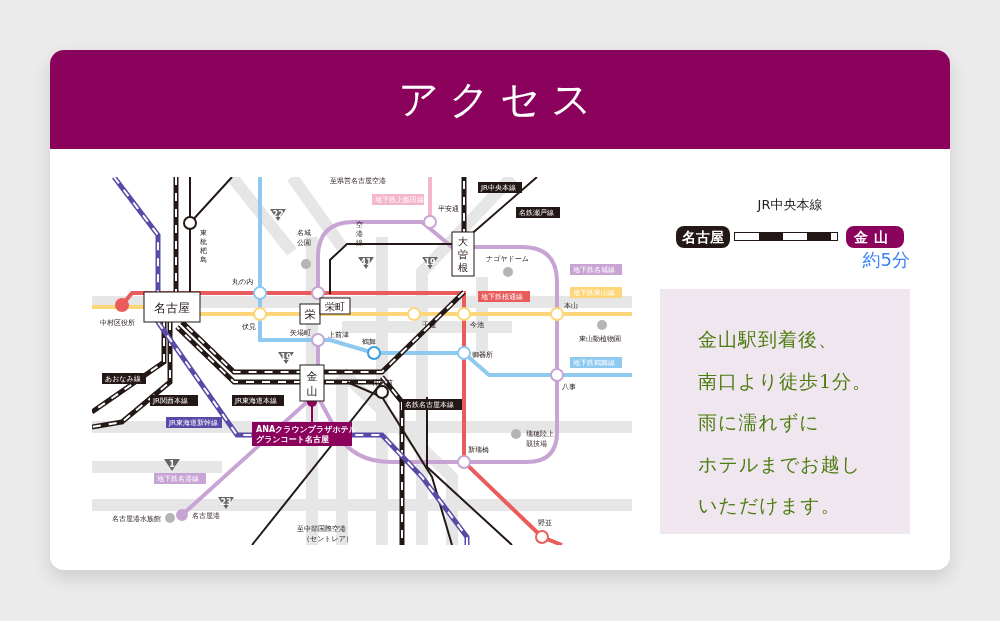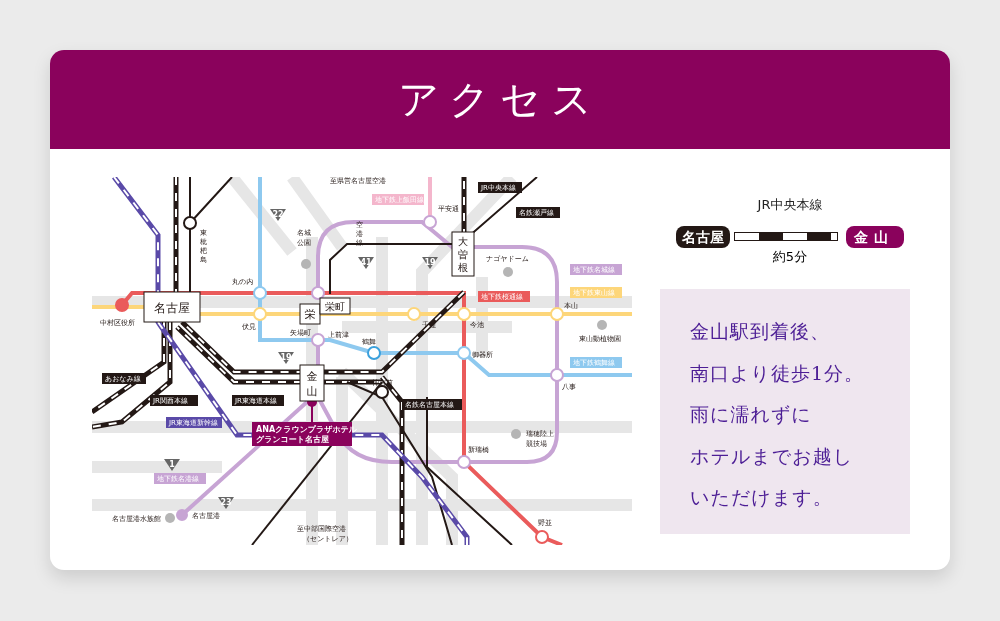--- a/index.html
+++ b/index.html
@@ -8,23 +8,23 @@
   .header{position:absolute;left:0;top:0;width:900px;height:99px;background:#8a025c;display:flex;align-items:center;justify-content:center;}
   .header h1{margin:0;color:#fff;font-family:"DejaVu Serif","Liberation Serif",serif;font-weight:normal;font-size:40px;letter-spacing:10px;}
   .map{position:absolute;left:42px;top:127px;width:540px;height:368px;}
   .map svg{display:block;}
   .route{position:absolute;left:620px;top:140px;width:240px;height:90px;}
   .route-line-name{position:absolute;left:0;top:6px;width:100%;text-align:center;font-size:13px;color:#222;}
   .badge{position:absolute;top:36px;height:22px;line-height:22px;border-radius:8px;color:#fff;font-size:14px;font-weight:bold;padding:0 6px;}
   .badge.from{left:6px;background:#231815;}
   .badge.to{left:176px;background:#8a025c;letter-spacing:6px;padding-left:8px;padding-right:10px;}
   .rail{position:absolute;left:64px;top:42px;width:104px;height:9px;border:1px solid #231815;background:repeating-linear-gradient(90deg,#fff 0 24px,#231815 24px 48px);box-sizing:border-box;}
-  .route-time{position:absolute;left:0;top:58px;width:100%;text-align:center;font-size:13px;color:#000000;}
+  .route-time{position:absolute;left:0;top:58px;width:100%;text-align:right;font-size:18px;color:#3b82f6;}
   .note{position:absolute;left:610px;top:239px;width:250px;height:245px;background:#efe6ef;}
-  .note p{margin:0;position:absolute;left:30px;top:22px;font-family:"DejaVu Serif","Liberation Serif",serif;font-size:19px;line-height:41.5px;color:#4c1d95;letter-spacing:1px;white-space:pre;}
+  .note p{margin:8px;position:absolute;left:30px;top:22px;font-family:"DejaVu Serif","Liberation Serif",serif;font-size:19px;line-height:41.5px;color:#4d7c0f;letter-spacing:1px;white-space:pre;}
   .lbl{font-family:"DejaVu Sans","Liberation Sans",sans-serif;}
 </style>
 </head>
 <body>
 
 <div class="card">
   <div class="header">
     <h1>アクセス</h1>
   </div>
 

